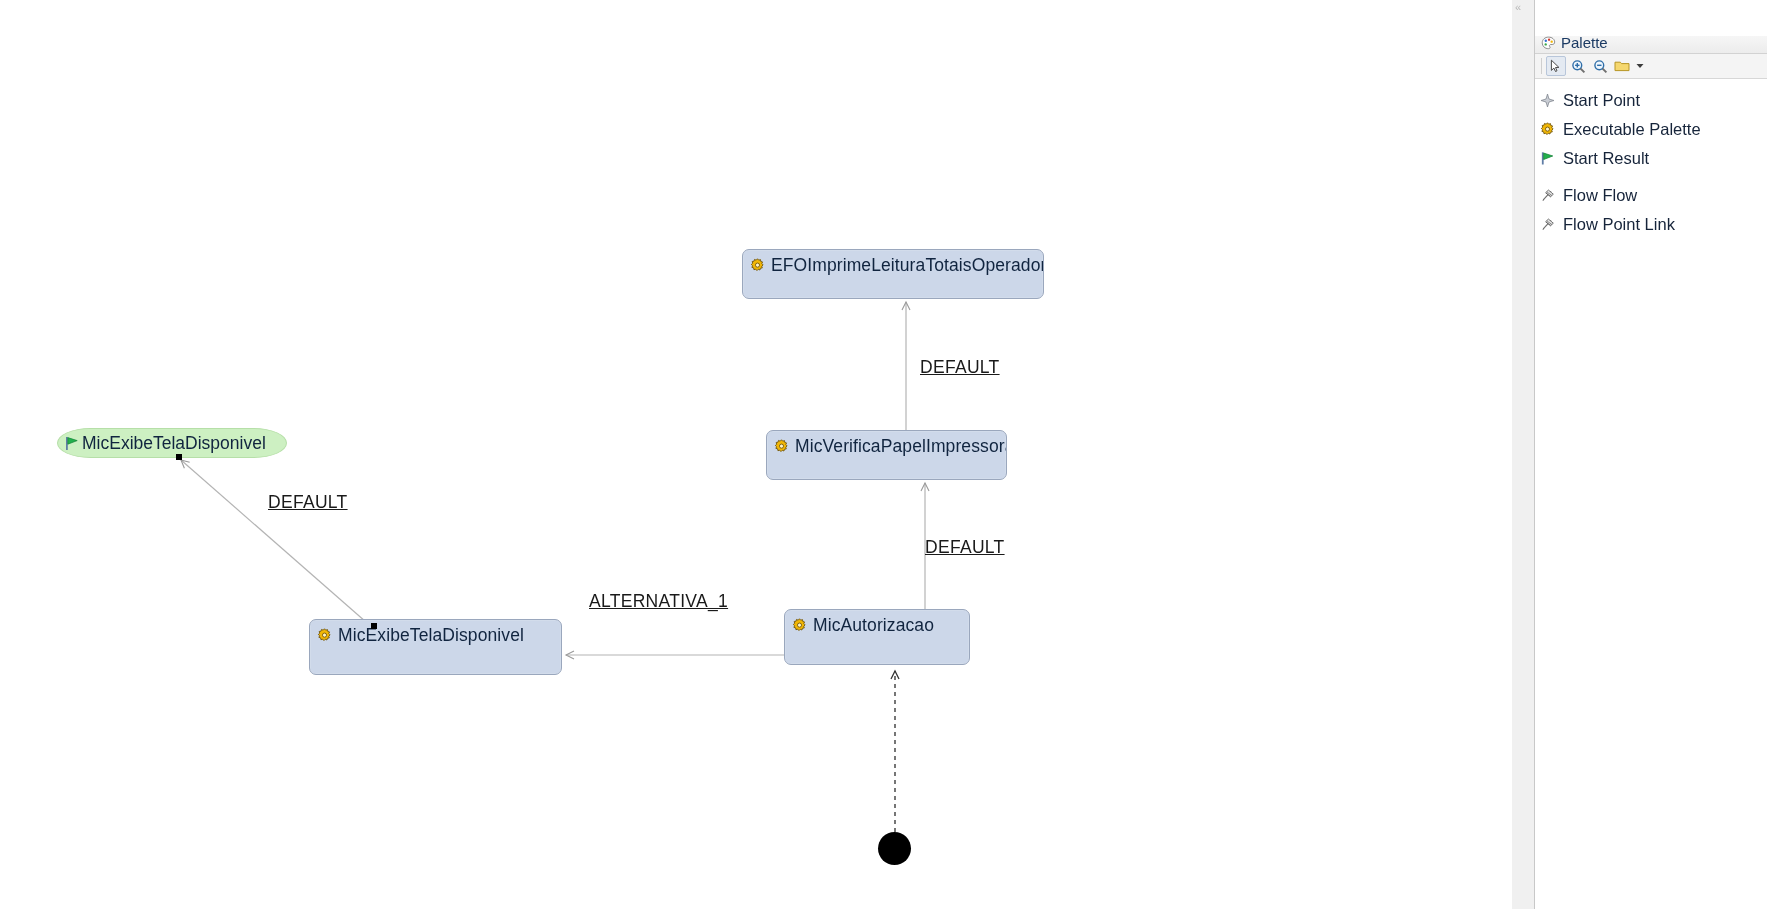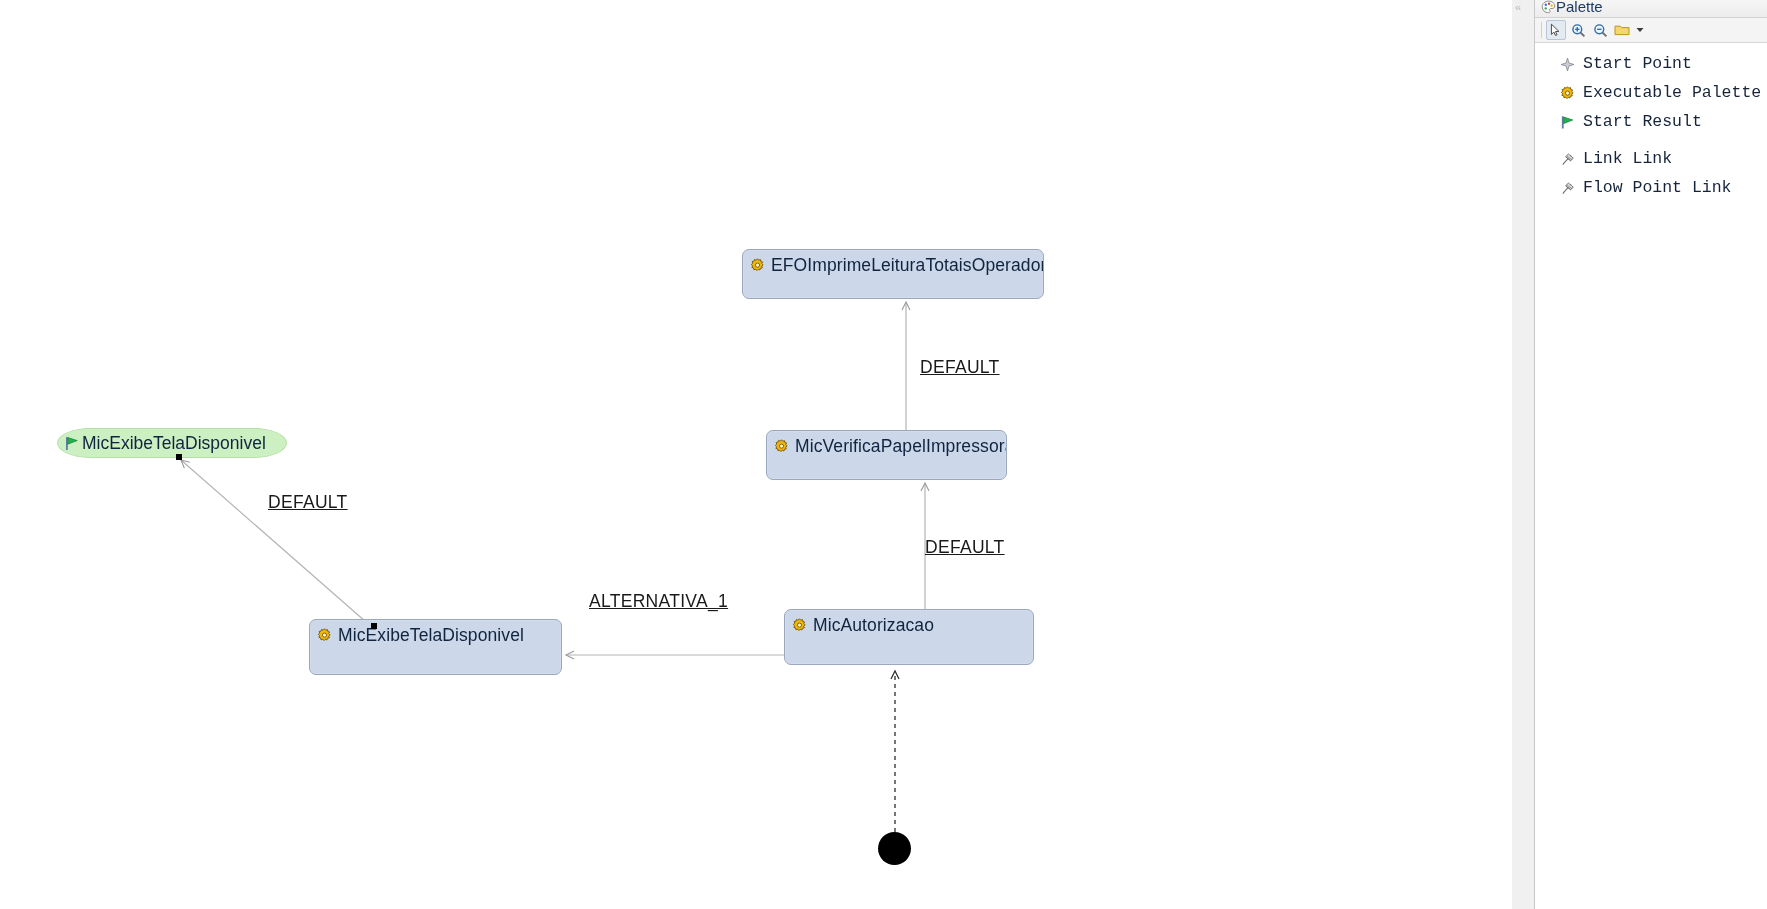--- a/index.html
+++ b/index.html
@@ -140,22 +140,24 @@
     background: #ffffff;
     border-left: 1px solid #c8c8c8;
     box-sizing: border-box;
   }
   #palette-header {
     height: 17px;
     background: linear-gradient(to bottom, #f6f6f6, #ececec);
     border-bottom: 1px solid #d2d2d2;
     display: flex;
     align-items: center;
+    gap: 5px;
     padding: 0 6px;
     overflow: hidden;
+    margin-top: 36px;
   }
   #palette-header .ph-title {
     font-size: 15px;
     color: #1b3a63;
     line-height: 1;
     position: relative;
     top: -2px;
   }
   #palette-toolbar {
     height: 24px;
@@ -192,23 +194,22 @@
     justify-content: center;
   }
   #palette-items {
     padding-top: 7px;
   }
   .pal-item {
     display: flex;
     align-items: center;
     gap: 8px;
     height: 29px;
-    padding-left: 24px;
+    padding-left: 4px;
     cursor: default;
-    font-family: Liberation Mono, monospace;
   }
   .pal-item .pi-icon {
     width: 16px; height: 16px;
     flex: 0 0 16px;
     display: flex;
     align-items: center;
     justify-content: center;
   }
   .pal-item .pi-label {
     font-size: 16.5px;
@@ -275,21 +276,21 @@
         <span class="gear">
           <svg width="15" height="15" viewBox="0 0 16 16">
             <path d="M8 0.8l1.3 1.5 1.9-0.6 0.3 2 1.9 0.5-0.8 1.8 1.4 1.4-1.5 1.3 0.6 1.9-2 0.3-0.5 1.9-1.8-0.8-1.4 1.4-1.3-1.5-1.9 0.6-0.3-2-1.9-0.5 0.8-1.8L1.4 6.9l1.5-1.3-0.6-1.9 2-0.3 0.5-1.9 1.8 0.8z" fill="#f2b705" stroke="#6b4f07" stroke-width="0.9" stroke-linejoin="round"></path>
             <circle cx="8" cy="7.6" r="2.2" fill="#fff3c4" stroke="#6b4f07" stroke-width="0.9"></circle>
           </svg>
         </span>
         <span class="node-label">MicExibeTelaDisponivel</span>
       </div>
     </div>
 
-    <div class="exec-node" style="left:784px; top:609px; width:250px; height:56px;text-align:right;">
+    <div class="exec-node" style="left:784px; top:609px; width:186px; height:56px;text-align:right;">
       <div class="node-row">
         <span class="gear">
           <svg width="15" height="15" viewBox="0 0 16 16">
             <path d="M8 0.8l1.3 1.5 1.9-0.6 0.3 2 1.9 0.5-0.8 1.8 1.4 1.4-1.5 1.3 0.6 1.9-2 0.3-0.5 1.9-1.8-0.8-1.4 1.4-1.3-1.5-1.9 0.6-0.3-2-1.9-0.5 0.8-1.8L1.4 6.9l1.5-1.3-0.6-1.9 2-0.3 0.5-1.9 1.8 0.8z" fill="#f2b705" stroke="#6b4f07" stroke-width="0.9" stroke-linejoin="round"></path>
             <circle cx="8" cy="7.6" r="2.2" fill="#fff3c4" stroke="#6b4f07" stroke-width="0.9"></circle>
           </svg>
         </span>
         <span class="node-label">MicAutorizacao</span>
       </div>
     </div>
@@ -413,21 +414,21 @@
       <div class="pal-item">
         <span class="pi-icon">
           <svg width="15" height="15" viewBox="0 0 16 16">
             <path d="M3.4 12.6 L11.8 3.6" stroke="#6f6f6f" stroke-width="1.2" fill="none"></path>
             <path d="M9.0 2.2 L14.2 6.6 L11.2 9.4 L6.0 5.0 Z" fill="#e9e9e9" stroke="#5a5a5a" stroke-width="0.9"></path>
             <path d="M6.6 5.6 L11.6 9.0" stroke="#5a5a5a" stroke-width="0.7"></path>
             <path d="M7.6 4.4 L12.6 7.9" stroke="#5a5a5a" stroke-width="0.7"></path>
             <path d="M2.2 13.8 L4.6 11.6 L4.0 13.2 Z" fill="#5a5a5a"></path>
           </svg>
         </span>
-        <span class="pi-label">Link Link</span>
+        <span class="pi-label">Flow Flow</span>
       </div>
 
       <div class="pal-item">
         <span class="pi-icon">
           <svg width="15" height="15" viewBox="0 0 16 16">
             <path d="M3.4 12.6 L11.8 3.6" stroke="#6f6f6f" stroke-width="1.2" fill="none"></path>
             <path d="M9.0 2.2 L14.2 6.6 L11.2 9.4 L6.0 5.0 Z" fill="#e9e9e9" stroke="#5a5a5a" stroke-width="0.9"></path>
             <path d="M6.6 5.6 L11.6 9.0" stroke="#5a5a5a" stroke-width="0.7"></path>
             <path d="M7.6 4.4 L12.6 7.9" stroke="#5a5a5a" stroke-width="0.7"></path>
             <path d="M2.2 13.8 L4.6 11.6 L4.0 13.2 Z" fill="#5a5a5a"></path>

